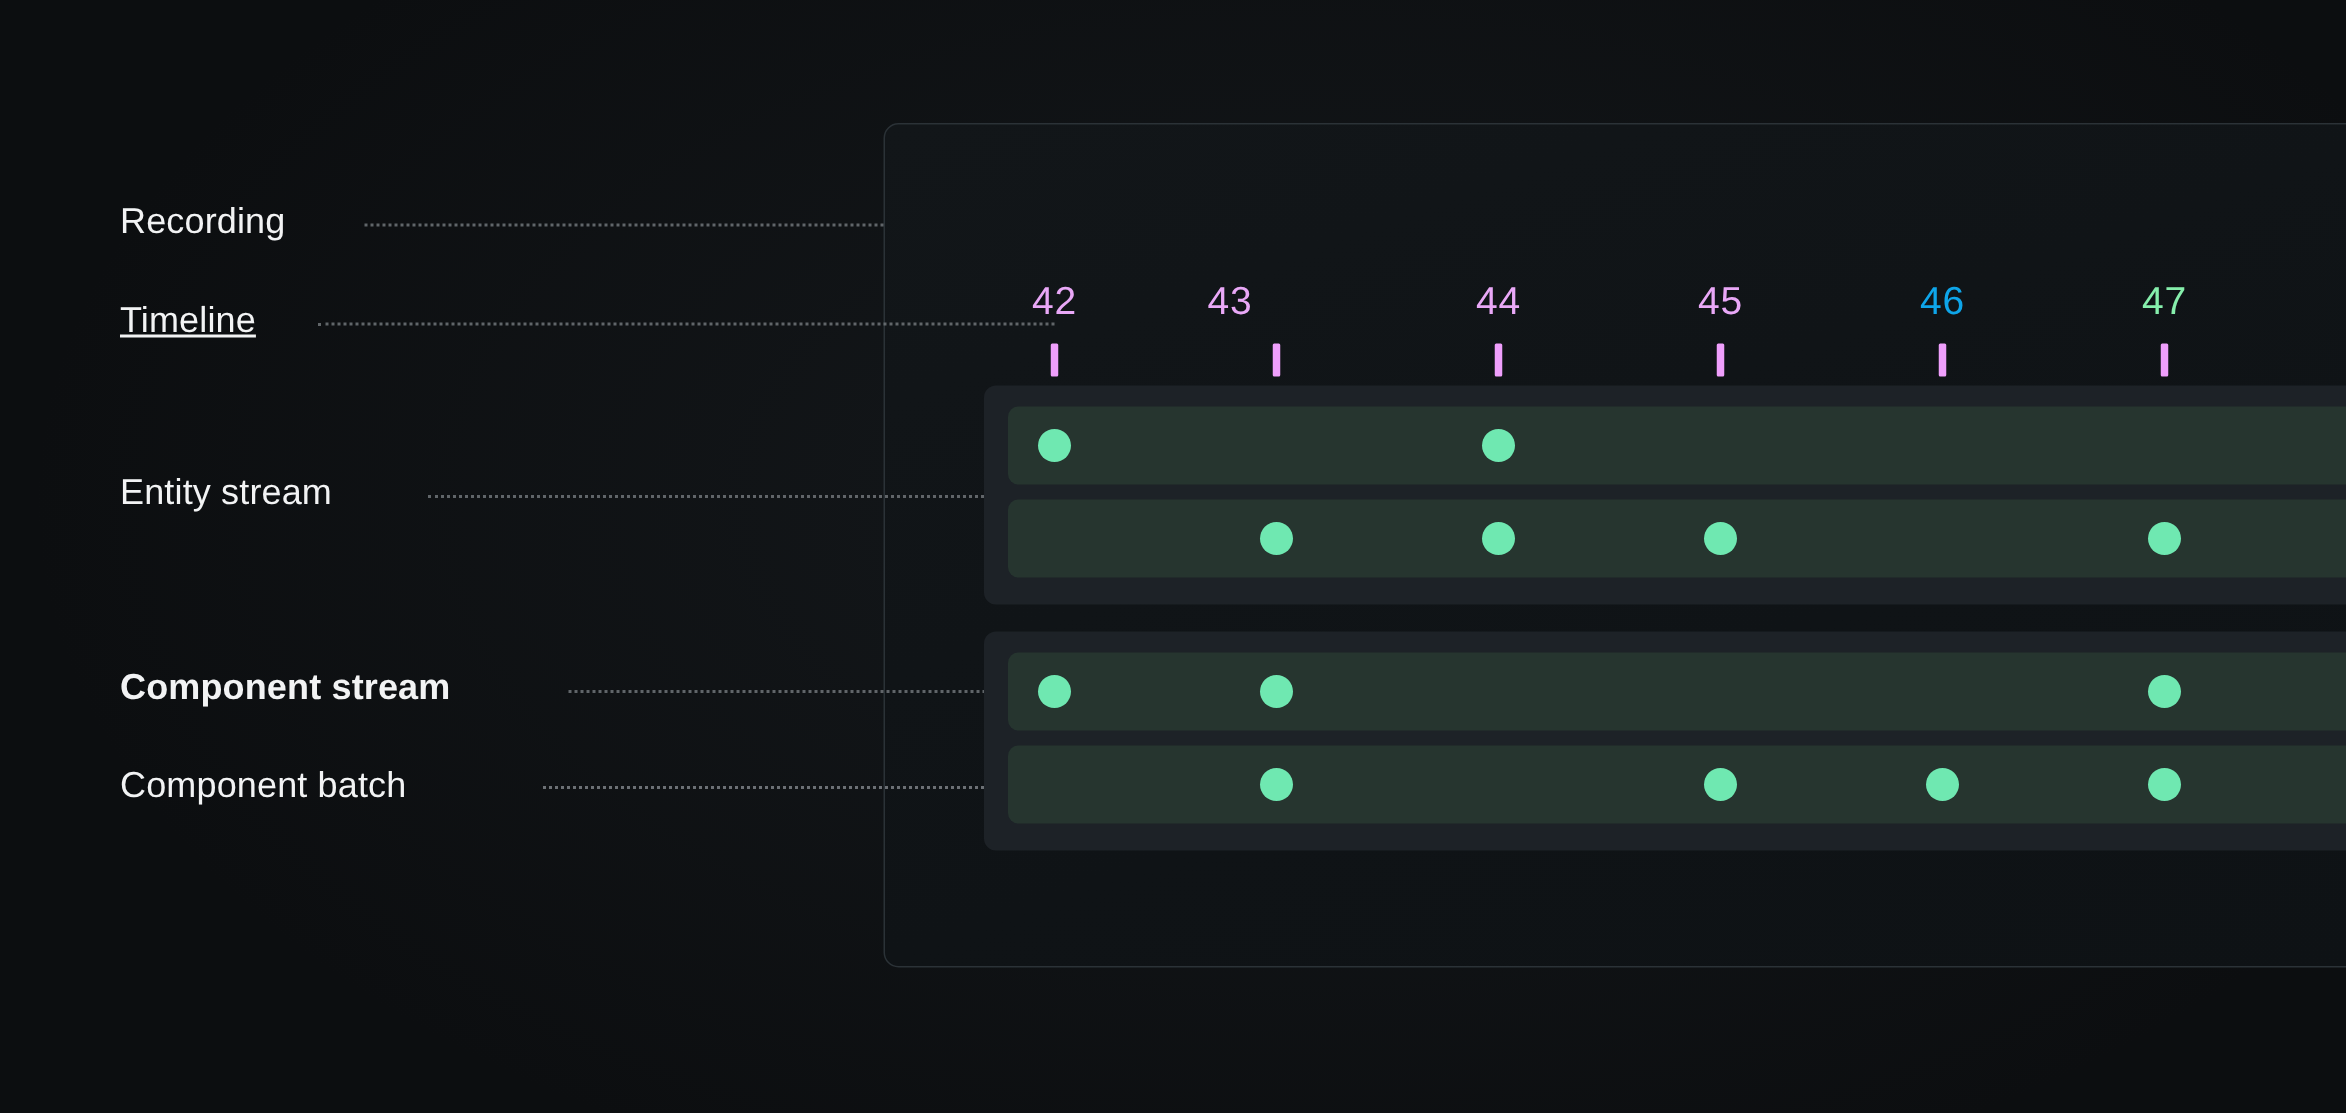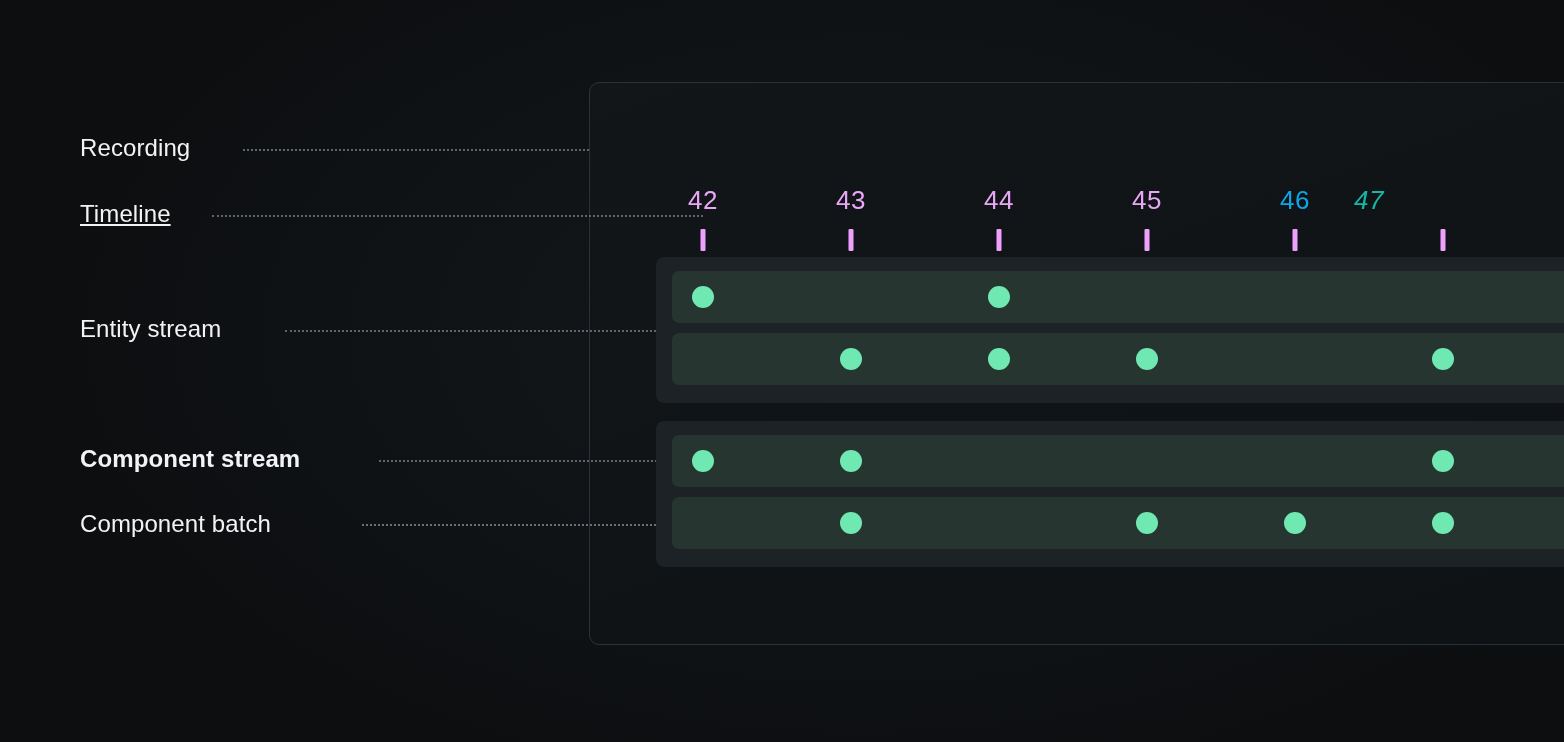--- a/index.html
+++ b/index.html
@@ -134,29 +134,29 @@
   <div class="anno-label" style="left: 80px; top: 445px; font-weight: bold;">Component stream</div>
   <div class="leader" style="left: 379px; top: 460px; width: 294px;"></div>
 
   <div class="anno-label" style="left: 80px; top: 510px;">Component batch</div>
   <div class="leader bright" style="left: 362px; top: 524px; width: 490px;"></div>
 </div>
 
 <div id="timeline-axis">
     <div class="tick-label" style="left: 703px; color: rgb(233, 168, 247);">42</div>
     <div class="tick-mark" style="left: 703px; background: rgb(239, 159, 252);"></div>
-    <div class="tick-label" style="left: 851px; color: rgb(233, 168, 247);">43</div>
+    <div class="tick-label" style="left: 820px; color: rgb(233, 168, 247);">43</div>
     <div class="tick-mark" style="left: 851px; background: rgb(239, 159, 252);"></div>
     <div class="tick-label" style="left: 999px; color: rgb(233, 168, 247);">44</div>
     <div class="tick-mark" style="left: 999px; background: rgb(239, 159, 252);"></div>
     <div class="tick-label" style="left: 1147px; color: rgb(233, 168, 247);">45</div>
     <div class="tick-mark" style="left: 1147px; background: rgb(239, 159, 252);"></div>
     <div class="tick-label" style="left: 1295px; color: #0ea5e9;">46</div>
     <div class="tick-mark" style="left: 1295px; background: rgb(239, 159, 252);"></div>
-    <div class="tick-label" style="left: 1369px; color: #14b8a6; font-style: italic;">47</div>
+    <div class="tick-label" style="left: 1443px; color: #86efac;">47</div>
     <div class="tick-mark" style="left: 1443px; background: rgb(239, 159, 252);"></div>
   </div>
 
 <div class="stream-group" id="group-entity" style="background: rgb(29, 34, 39);">
   <div class="track row-0" style="background: rgb(38, 53, 47);">
       <div class="event-dot" style="left: 31px; background: rgb(111, 232, 177);"></div>
       <div class="event-dot" style="left: 327px; background: rgb(111, 232, 177);"></div>
     </div>
   <div class="track row-1" style="background: rgb(38, 53, 47);">
       <div class="event-dot" style="left: 179px; background: rgb(111, 232, 177);"></div>

